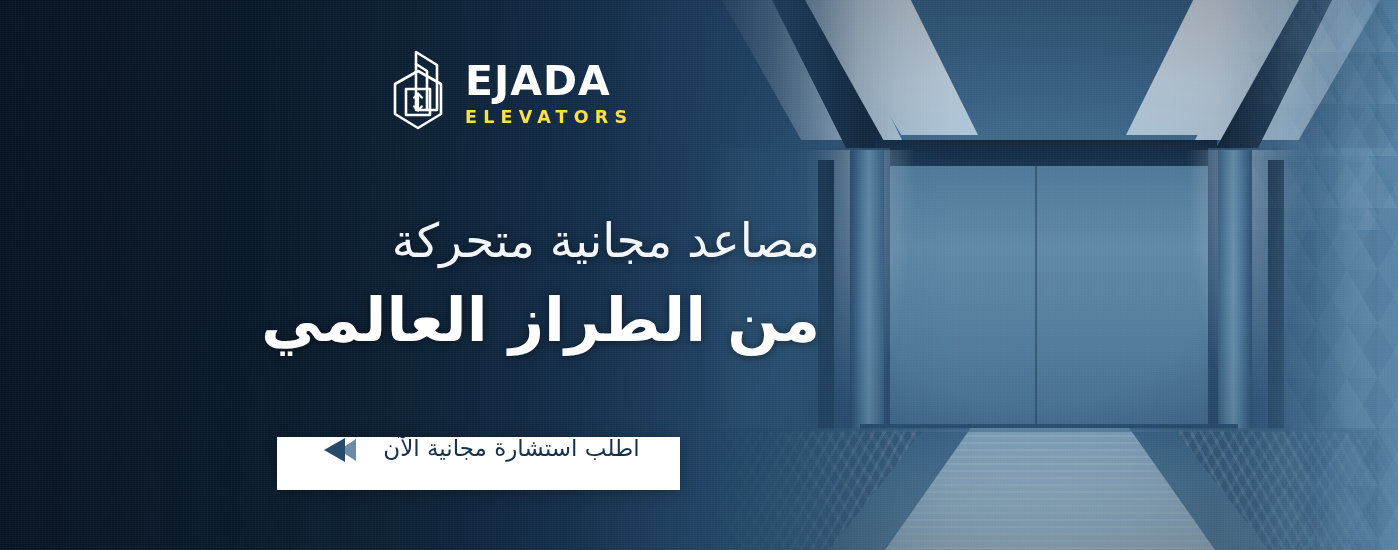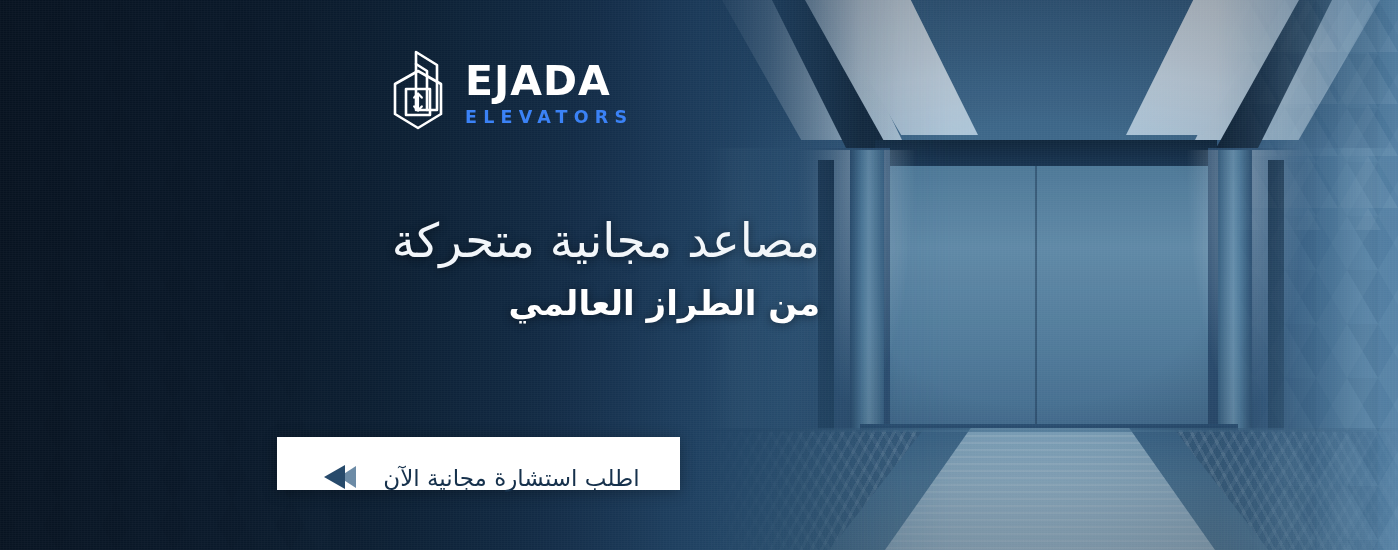--- a/index.html
+++ b/index.html
@@ -171,45 +171,45 @@
     position:absolute;left:385px;top:48px;
     display:flex;align-items:center;gap:14px;direction:ltr;
   }
   .logo-mark{width:66px;height:92px;flex:0 0 auto;}
   .logo-words{display:flex;flex-direction:column;justify-content:center;}
   .logo-name{
     color:#ffffff;font-size:41px;font-weight:bold;line-height:1;
     letter-spacing:1px;font-family:"DejaVu Sans","Liberation Sans",sans-serif;
   }
   .logo-sub{
-    color:#3b82f6;font-size:17.5px;font-weight:bold;line-height:1;
+    color:#fde047;font-size:17.5px;font-weight:bold;line-height:1;
     letter-spacing:6.2px;margin-top:7px;
     font-family:"DejaVu Sans","Liberation Sans",sans-serif;
   }
 
   
   .headline{
     position:absolute;right:578px;top:212px;text-align:right;direction:rtl;width:700px;
   }
   .hl-1{
     color:#f2f6fa;font-size:47px;font-weight:400;line-height:1.22;
     letter-spacing:0px;white-space:nowrap;
     text-shadow:0 1px 10px rgba(0,0,0,.45);
   }
   .hl-2{
-    color:#ffffff;font-size:34px;font-weight:bold;line-height:1.22;
+    color:#ffffff;font-size:61px;font-weight:bold;line-height:1.22;
     margin-top:14px;white-space:nowrap;
     text-shadow:0 1px 10px rgba(0,0,0,.45);
   }
 
   
   .cta{
     position:absolute;left:277px;top:437px;width:403px;height:53px;
     background:#ffffff;border:0;border-radius:0;
-    display:flex;align-items:flex-end;justify-content:center;gap:26px;
+    display:flex;align-items:flex-start;justify-content:center;gap:26px;
     direction:rtl;cursor:pointer;padding:0 20px;
     box-shadow:0 2px 14px rgba(0,0,0,.28);
   }
   .cta-label{
     color:#16314c;font-size:23px;font-weight:400;line-height:1;white-space:nowrap;
     font-family:"DejaVu Sans","Liberation Sans",sans-serif;
   }
   .cta-arrow{width:40px;height:26px;flex:0 0 auto;display:block;}
 </style>
 </head>

